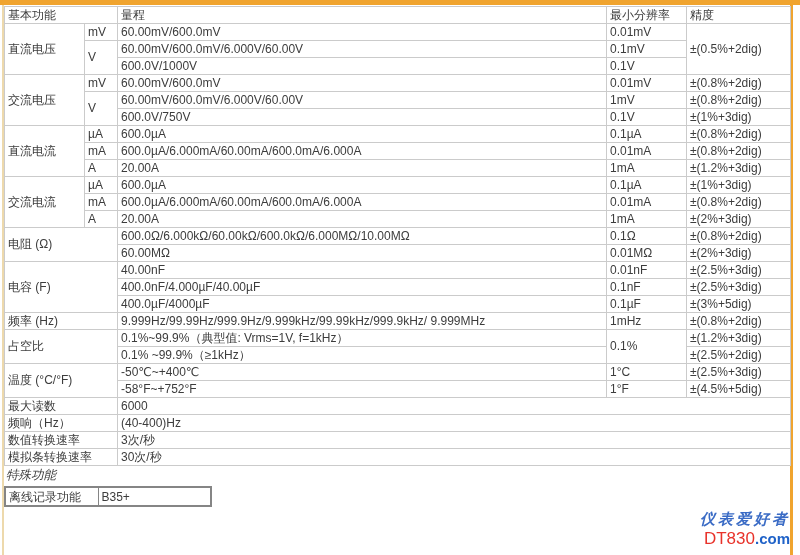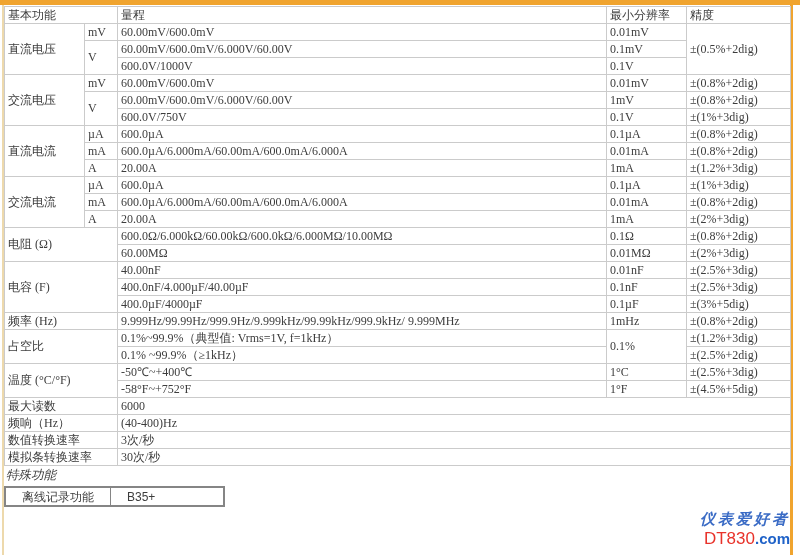--- a/index.html
+++ b/index.html
@@ -17,41 +17,41 @@
     width:800px;height:555px;position:relative;background:#ffffff;
     font-family:"Liberation Sans","DejaVu Sans",sans-serif;color:var(--text);
     overflow:hidden;
   }
   .top-bar{position:absolute;top:0;left:0;width:800px;height:5px;background:var(--accent-orange);}
   .left-line{position:absolute;top:5px;left:2px;width:2px;height:550px;background:var(--left-line);}
   .right-line{position:absolute;top:5px;left:790px;width:3px;height:550px;background:var(--accent-orange);}
 
   table.spec{
     position:absolute;top:6px;left:4px;width:786px;
-    border-collapse:collapse;table-layout:fixed;font-family:Liberation Serif, serif;
+    border-collapse:collapse;table-layout:fixed;
   }
   table.spec td{
     border:1px solid var(--table-border);
     height:16px;padding:0 3px;
     font-size:12px;line-height:15px;
     white-space:nowrap;overflow:hidden;
     vertical-align:middle;text-align:left;
   }
 
   .special-title{
     position:absolute;top:466px;left:6px;height:18px;
     font-size:12.5px;line-height:18px;font-style:italic;
   }
   table.special{
     position:absolute;top:486px;left:4px;
     border-collapse:collapse;border:2px solid var(--special-border);
   }
   table.special td{
     border:1px solid var(--special-border);
-    height:17px;padding:0 16px;
+    height:17px;padding:0 3px;
     font-size:12px;line-height:16px;white-space:nowrap;
   }
 
   .watermark{
     position:absolute;right:10px;bottom:6px;text-align:right;line-height:1.15;
   }
   .watermark .cn{
     display:block;
     color:var(--watermark-blue);
     font-family:Liberation Mono, monospace;

